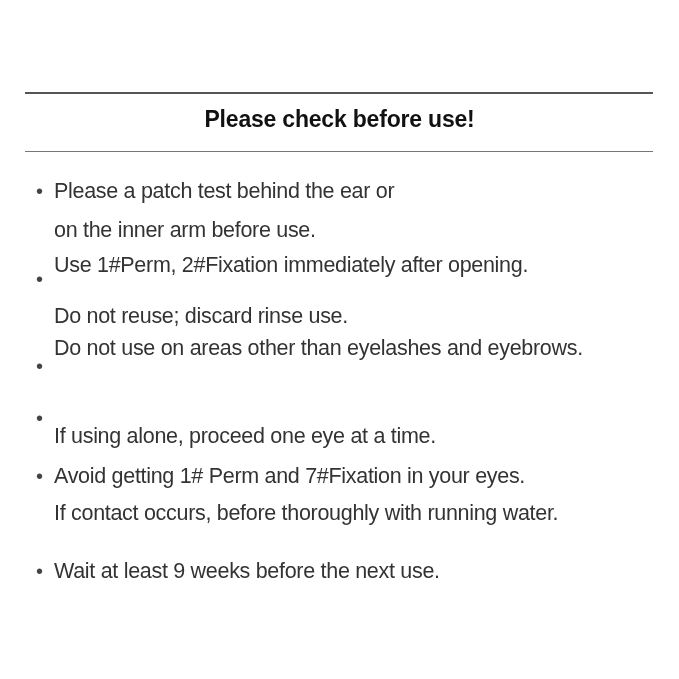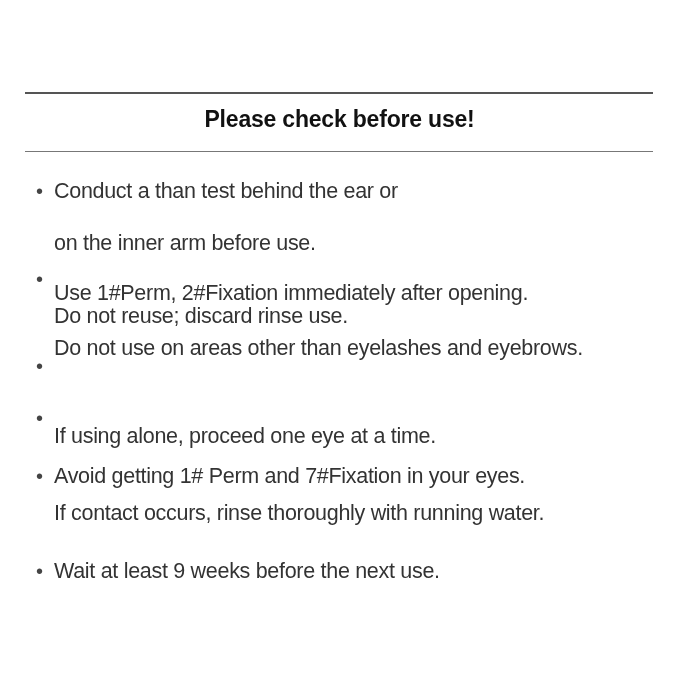--- a/index.html
+++ b/index.html
@@ -17,38 +17,38 @@
 </head>
 <body>
 
 <div class="rule top"></div>
 <div class="title">Please check before use!</div>
 <div class="rule bottom"></div>
 
 <div>
   <div class="item">
     <span class="bullet" style="top:180px">•</span>
-    <span class="line" style="top:179px">Conduct a than test behind the ear or</span>
-    <span class="line" style="top:231px">on the inner arm before use.</span>
+    <span class="line" style="top:179px">Please a patch test behind the ear or</span>
+    <span class="line" style="top:218px">on the inner arm before use.</span>
   </div>
   <div class="item">
     <span class="bullet" style="top:268px">•</span>
-    <span class="line" style="top:281px">Use 1#Perm, 2#Fixation immediately after opening.</span>
+    <span class="line" style="top:253px">Use 1#Perm, 2#Fixation immediately after opening.</span>
     <span class="line" style="top:304px">Do not reuse; discard rinse use.</span>
   </div>
   <div class="item">
     <span class="bullet" style="top:355px">•</span>
     <span class="line" style="top:336px">Do not use on areas other than eyelashes and eyebrows.</span>
   </div>
   <div class="item">
     <span class="bullet" style="top:407px">•</span>
     <span class="line" style="top:424px">If using alone, proceed one eye at a time.</span>
   </div>
   <div class="item">
     <span class="bullet" style="top:465px">•</span>
     <span class="line" style="top:464px">Avoid getting 1# Perm and 7#Fixation in your eyes.</span>
-    <span class="line" style="top:501px">If contact occurs, rinse thoroughly with running water.</span>
+    <span class="line" style="top:501px">If contact occurs, before thoroughly with running water.</span>
   </div>
   <div class="item">
     <span class="bullet" style="top:560px">•</span>
     <span class="line" style="top:559px">Wait at least 9 weeks before the next use.</span>
   </div>
 </div>
 
 </body></html>

